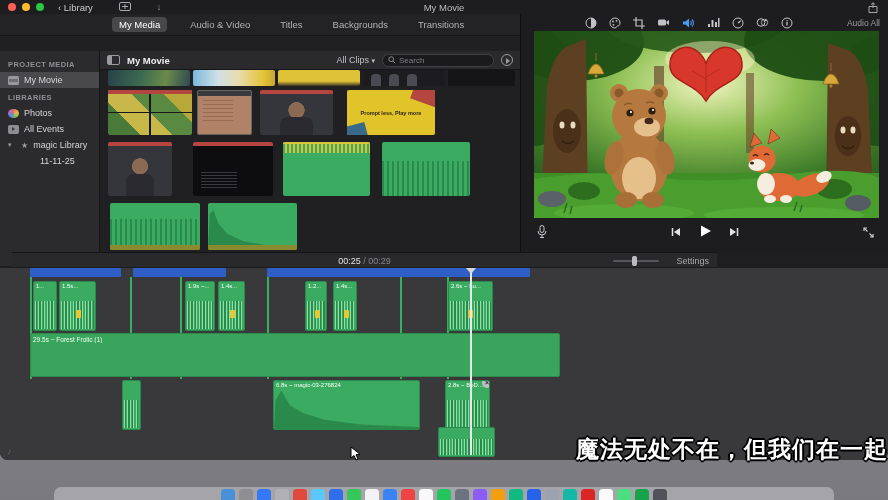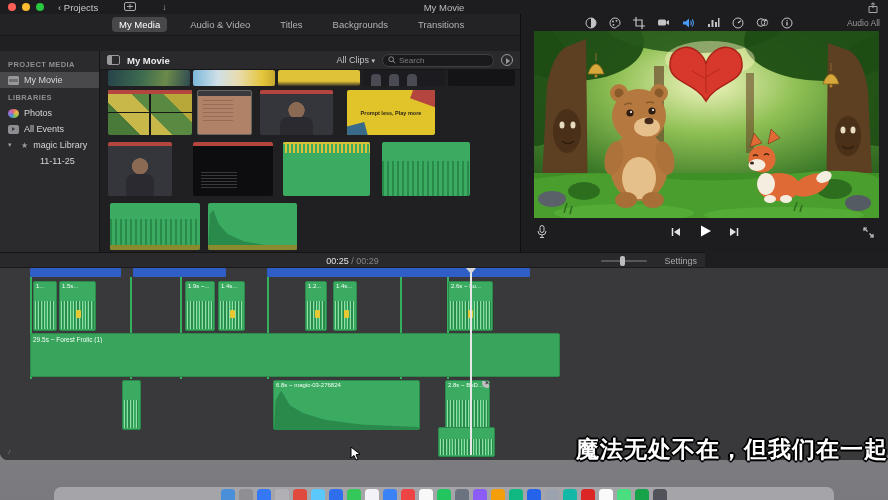--- a/index.html
+++ b/index.html
@@ -101,21 +101,21 @@
                   border-left:1px solid #0e0e10; }
   .pv-toolbar { height:17px; display:flex; align-items:center; gap:12px; padding-left:64px; position:relative; }
   .tool svg{display:block}
   .reset { position:absolute; right:8px; font-size:8.5px; color:#9a9a9e; }
   .viewer { position:absolute; left:13px; top:17px; width:345px; height:187px; background:#000; }
   .transport { position:absolute; left:0; right:0; top:204px; height:30px; display:flex; align-items:center; }
   .tr-center { position:absolute; left:0; right:0; display:flex; justify-content:center; gap:16px; }
   .mic { margin-left:16px; } .fs { position:absolute; right:14px; }
 
   
-  .tl-header { position:absolute; left:0; top:252px; width:705px; height:16px; background:#29292b;
+  .tl-header { position:absolute; left:12px; top:252px; width:705px; height:16px; background:#29292b;
                border-top:1px solid #141416; border-bottom:1px solid #1b1b1d; font-size:9px; }
   .tl-time { position:absolute; left:0; right:0; top:3px; text-align:center; color:#85858a; }
   .tl-time b { color:#e2e2e5; font-weight:normal; }
   .zoomer { position:absolute; right:58px; top:7px; width:46px; height:2px; background:#57575b; border-radius:1px; }
   .zoomer i { position:absolute; left:19px; top:-4px; width:5px; height:10px; background:#bcbcc0; border-radius:2px; }
   .tl-settings { position:absolute; right:8px; top:3px; color:#a9a9ad; }
 
   .timeline { position:absolute; left:0; top:268px; width:888px; height:192px; background:#39393b; overflow:hidden; }
   .bluebar { position:absolute; top:0; height:9px; background:#2e5ec6; border-radius:1px; }
   .stem { position:absolute; top:9px; width:2px; height:102px; background:#35b15e; }
@@ -153,21 +153,21 @@
   <div class="window">
 
     <div class="titlebar">
       <div class="lights">
         <span class="light l-red"></span>
         <span class="light l-yel"></span>
         <span class="light l-grn"></span>
       </div>
       <span class="back">
         <span>‹</span>
-        <span>Projects</span>
+        <span>Library</span>
       </span>
       <span class="tb-ic">
         <svg width="12" height="9" viewBox="0 0 12 9">
             <rect x="0.5" y="0.5" width="11" height="8" rx="1.5" fill="none" stroke="#a9a9ad"></rect>
             <path d="M3 4.5h6M6 2v5" stroke="#a9a9ad" stroke-width="1"></path>
           </svg>
       </span>
       <span class="tb-ic">↓</span>
       <span class="tb-title">My Movie</span>
       <span class="share">

